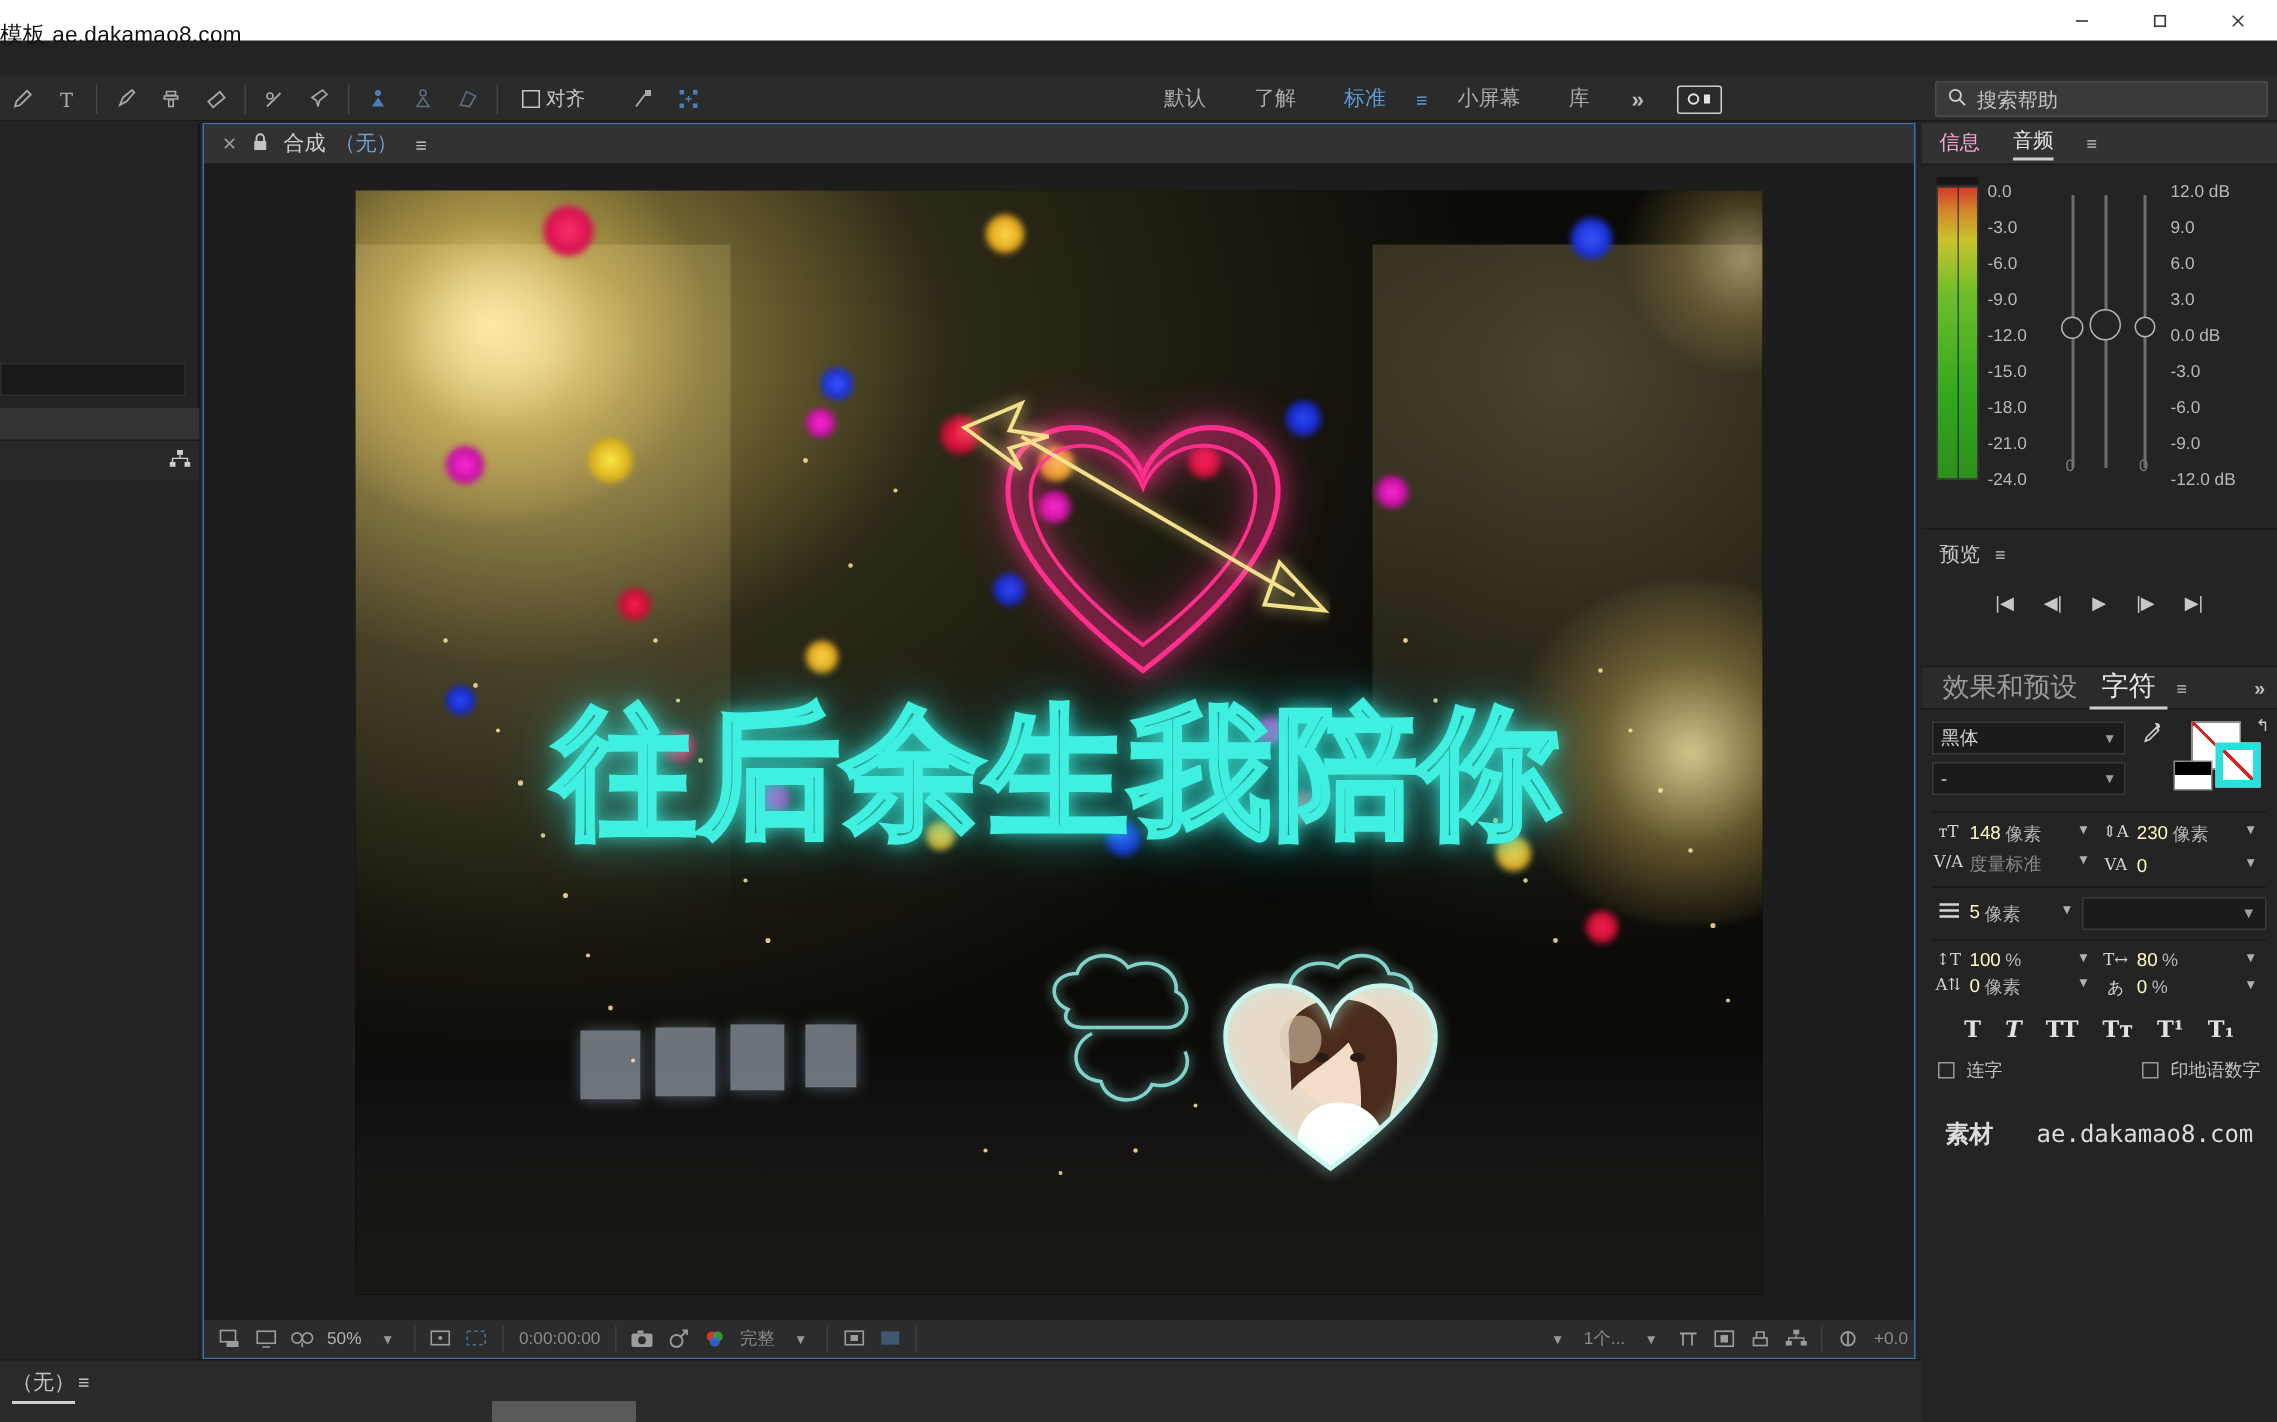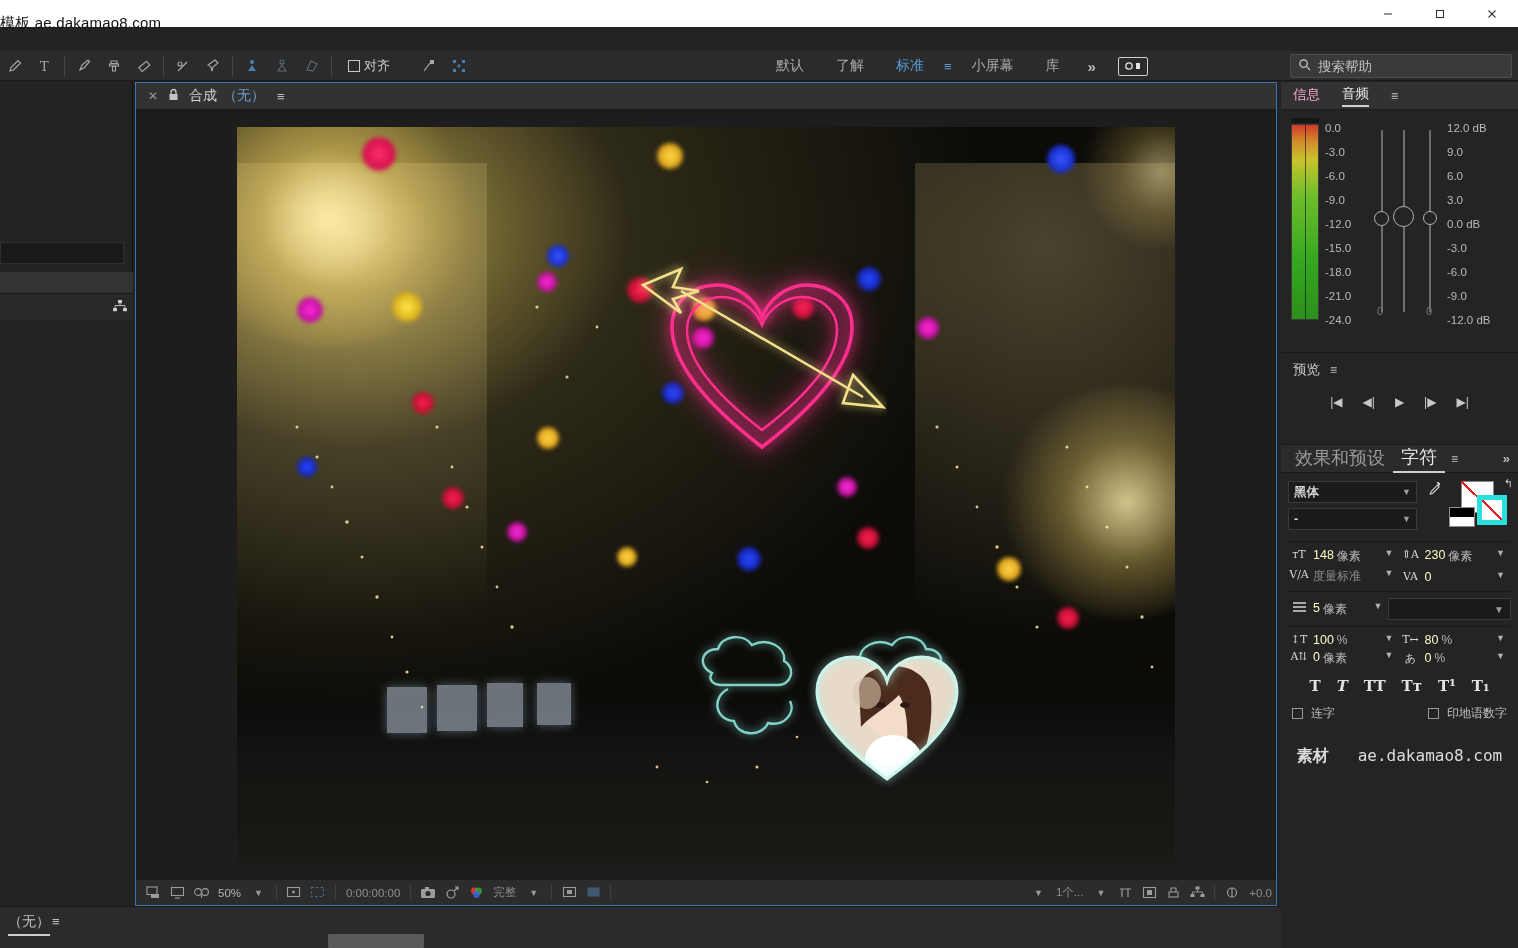--- a/index.html
+++ b/index.html
@@ -238,21 +238,21 @@
   .cp-tabbar {
     height: 28px; background: #2b2b2b; display: flex; align-items: center; gap: 0;
     padding-left: 6px; border-bottom: 1px solid #1a1a1a;
   }
   .cp-tab { color: #9a9a9a; font-size: 18px; padding: 0 8px; padding-bottom: 2px; }
   .cp-tab.active { color: #e6e6e6; border-bottom: 2px solid #cfcfcf; }
   .cp-hb { color: #c0c0c0; font-size: 12px; margin-left: 6px; }
   .cp-chev { color: #bdbdbd; font-size: 13px; font-weight: bold; margin-left: auto; padding-right: 8px; }
 
   .cp-body { padding: 8px 7px 4px 7px; }
-  .fontrow { display: flex; align-items: flex-end; gap: 6px; margin-bottom: 5px; font-weight: bold; }
+  .fontrow { display: flex; align-items: flex-end; gap: 6px; margin-bottom: 5px; }
   .combo {
     background: #1b1b1b; border: 1px solid #3a3a3a; height: 22px;
     display: flex; align-items: center; justify-content: space-between;
     padding: 0 5px; color: #d2d2d2; font-size: 12.5px;
   }
   .combo .cv { white-space: nowrap; overflow: hidden; }
   .combo .cc { color: #9d9d9d; font-size: 9px; }
   .eyedrop { color: #cfcfcf; font-size: 14px; width: 20px; text-align: center; }
 
   .swatches { position: relative; width: 62px; height: 46px; }
@@ -603,20 +603,21 @@
               <path d="M52 52 C 54 22, 120 18, 124 60 C 126 88, 120 110, 112 130 L 96 130 C 104 100, 100 70, 92 58 C 78 72, 62 80, 54 90 Z" fill="#4b2c1c"></path>
               <path d="M58 120 C 62 104, 74 98, 86 98 C 100 98, 112 106, 116 122 L 116 150 L 58 150 Z" fill="#ffffff"></path>
               <ellipse cx="74" cy="68" rx="5" ry="3" fill="#2b1a12"></ellipse>
               <ellipse cx="98" cy="68" rx="5" ry="3" fill="#2b1a12"></ellipse>
               <ellipse cx="60" cy="56" rx="14" ry="16" fill="#d9c7ae" opacity=".6"></ellipse>
             </g>
             <path d="M80 142 C 28 104, 10 78, 10 54 C 10 32, 28 20, 46 20 C 62 20, 76 30, 80 44 C 84 30, 98 20, 114 20 C 132 20, 150 32, 150 54 C 150 78, 132 104, 80 142 Z" fill="none" stroke="#c9f5ee" stroke-width="3" style="filter: drop-shadow(0 0 5px rgba(180,250,240,.9));"></path>
           </svg>
         </div>
 
+        <div class="maintext">往后余生我陪你</div>
       </div>
     </div>
 
     <div class="comp-bottom">
       <div class="cb-ico">
         <svg width="15" height="13" viewBox="0 0 15 13">
             <rect x="1" y="1" width="10" height="7.5" fill="none" stroke="currentColor" stroke-width="1.1"></rect>
             <rect x="5" y="8" width="8" height="4" fill="currentColor"></rect>
           </svg>
       </div>

